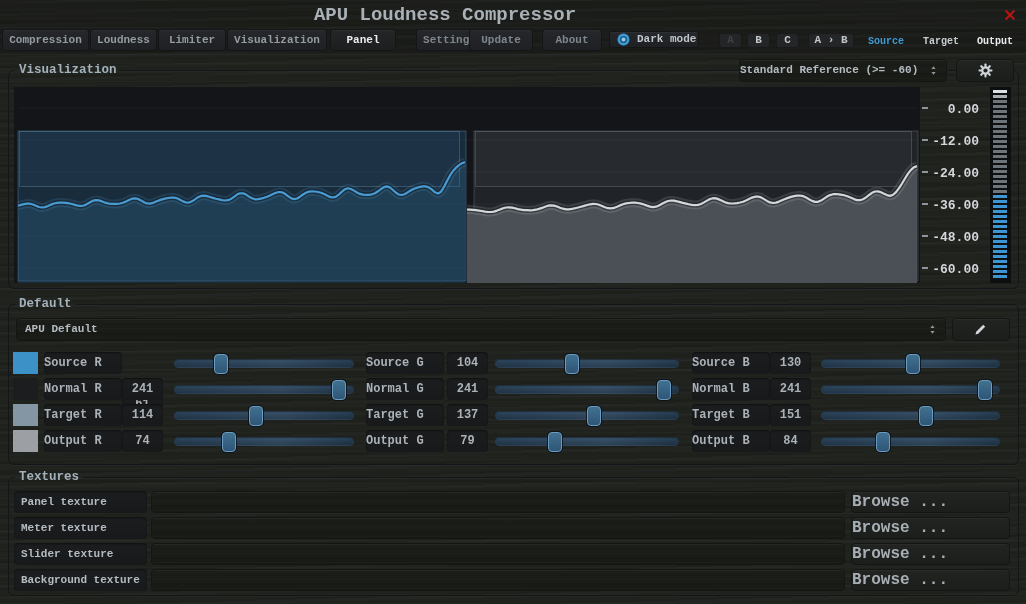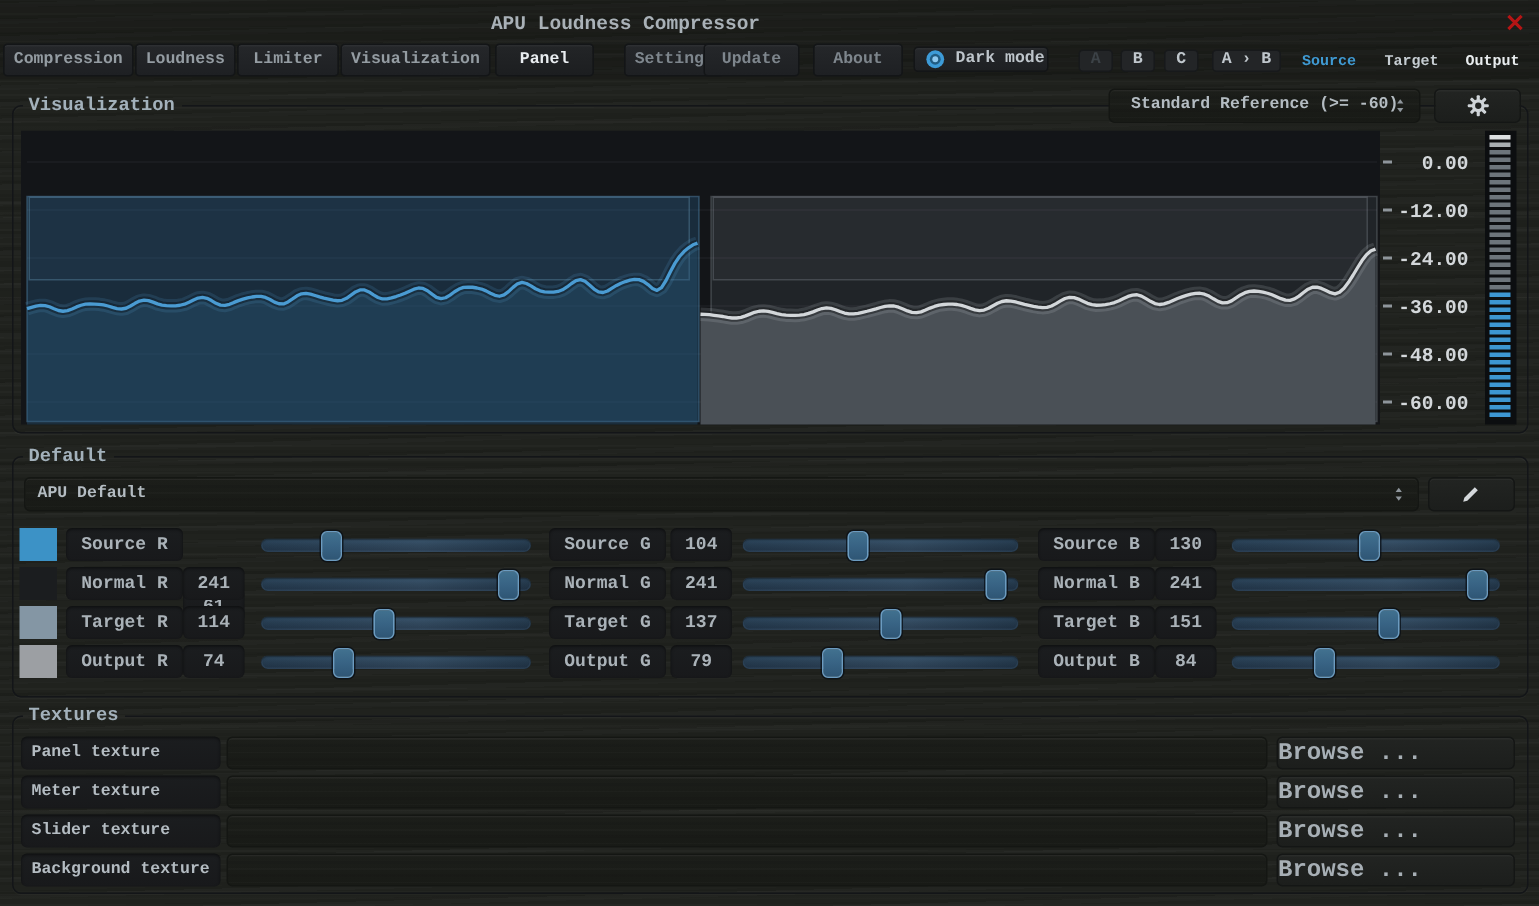--- a/index.html
+++ b/index.html
@@ -9,21 +9,21 @@
     background:
       repeating-linear-gradient(180deg, rgba(255,255,255,0.02) 0 1px, rgba(0,0,0,0.0) 1px 3px, rgba(0,0,0,0.06) 3px 5px, rgba(0,0,0,0.0) 5px 9px),
       repeating-linear-gradient(178.5deg, rgba(0,0,0,0.07) 0 2px, rgba(255,255,255,0.014) 2px 5px, rgba(0,0,0,0.0) 5px 11px),
       repeating-linear-gradient(180deg, rgba(0,0,0,0.0) 0 23px, rgba(0,0,0,0.045) 23px 27px, rgba(255,255,255,0.012) 27px 29px, rgba(0,0,0,0.0) 29px 57px),
       #20221e;
   }
   .abs{position:absolute;}
   
   #titlebar{left:0;top:0;width:1026px;height:27px;background:rgba(0,0,0,0.12);}
   #title{left:0;top:0;width:834px;height:27px;line-height:31px;text-align:center;
-    color:#a9b1b7;font-size:13px;font-weight:bold;letter-spacing:0px;}
+    color:#a9b1b7;font-size:19px;font-weight:bold;letter-spacing:0px;padding-left:28px;}
   
   .tab{top:29px;height:20px;border-radius:3px;
     background:linear-gradient(180deg,#25272a 0%,#1e2023 100%);
     border:1px solid #131517; box-shadow:inset 0 1px 0 rgba(255,255,255,0.04);
     color:#949ca2;font-size:11px;font-weight:bold;text-align:center;line-height:20px;}
   .tab.dim{color:#7e868d;}
   .tab.active{color:#e9edf0;background:linear-gradient(180deg,#232527 0%,#1c1e20 100%);}
   .smallbtn{top:33px;height:13px;border-radius:3px;background:#232527;border:1px solid #17191b;
     color:#c0c7cd;font-size:11px;font-weight:bold;text-align:center;line-height:13px;}
   .modelabel{top:29px;height:26px;line-height:26px;font-size:10px;font-weight:bold;text-align:center;}
@@ -47,21 +47,21 @@
   
   .track{position:absolute;height:9px;border-radius:5px;
     background:linear-gradient(90deg, rgba(0,0,0,0.10), rgba(255,255,255,0.04) 60%, rgba(0,0,0,0.16) 100%),
       linear-gradient(180deg,#33506a 0%,#2a4258 45%,#22364a 100%);
     box-shadow:inset 0 1px 1px rgba(0,0,0,0.5), inset 0 0 0 1px rgba(110,150,185,0.14);}
   .thumb{position:absolute;width:12px;height:18px;border-radius:4px;top:-5px;
     background:linear-gradient(180deg,#41718f 0%,#386384 50%,#2f5675 100%);
     border:1px solid #6b9bc0; box-shadow:0 0 0 1px rgba(8,14,20,0.75);}
   .swatch{position:absolute;width:25px;height:22px;}
   .valbox{position:absolute;width:41px;height:22px;line-height:22px;text-align:center;}
-  .lblbox{position:absolute;width:78px;height:22px;line-height:22px;text-align:center;}
+  .lblbox{position:absolute;width:78px;height:22px;line-height:22px;}
 </style>
 </head>
 <body>
 <div class="abs" id="titlebar"></div>
 <div class="abs" style="left:0;top:27px;width:1026px;height:26px;background:rgba(0,0,0,0.15);"></div>
 <div class="abs" id="title">APU Loudness Compressor</div>
 <svg class="abs" style="left:1003px;top:8px" width="14" height="14" viewBox="0 0 14 14">
   <path d="M2.6,2.6 L11.4,11.4 M11.4,2.6 L2.6,11.4" stroke="#b51515" stroke-width="2.1"></path>
 </svg>
 
@@ -86,21 +86,21 @@
 <div class="abs smallbtn" style="left:776px;width:21px;">C</div>
 <div class="abs smallbtn" style="left:808px;width:44px;">A › B</div>
 <div class="abs modelabel" style="left:862px;width:48px;color:#3f9ad3;">Source</div>
 <div class="abs modelabel" style="left:917px;width:48px;color:#c6cdd2;">Target</div>
 <div class="abs modelabel" style="left:971px;width:48px;color:#e8ecee;">Output</div>
 
 <fieldset class="grp" style="left:8px;top:63px;width:1009px;height:224px;">
   <legend>Visualization</legend>
 </fieldset>
 <div class="abs dropdown" style="left:739px;top:59px;width:206px;height:21px;line-height:21px;">
-  <span style="margin-left:14px;">Standard Reference (&gt;= -60)</span>
+  <span style="margin-left:0;">Standard Reference (&gt;= -60)</span>
   <svg class="updown" width="7" height="11" viewBox="0 0 7 11">
     <path d="M1.4,4 L3.5,1.2 L5.6,4 Z" fill="#8f969c"></path>
     <path d="M1.4,7 L3.5,9.8 L5.6,7 Z" fill="#8f969c"></path>
   </svg>
 </div>
 <div class="abs btn" style="left:956px;top:59px;width:56px;height:21px;">
   <svg style="position:absolute;left:21px;top:3px;" width="15" height="15" viewBox="0 0 15 15" id="gearsvg">
     <g fill="#cfd4d8">
         <rect x="6.45" y="0.5" width="2.1" height="4" rx="0.7" transform="rotate(0 7.5 7.5)"></rect>
         <rect x="6.45" y="0.5" width="2.1" height="4" rx="0.7" transform="rotate(45 7.5 7.5)"></rect>

